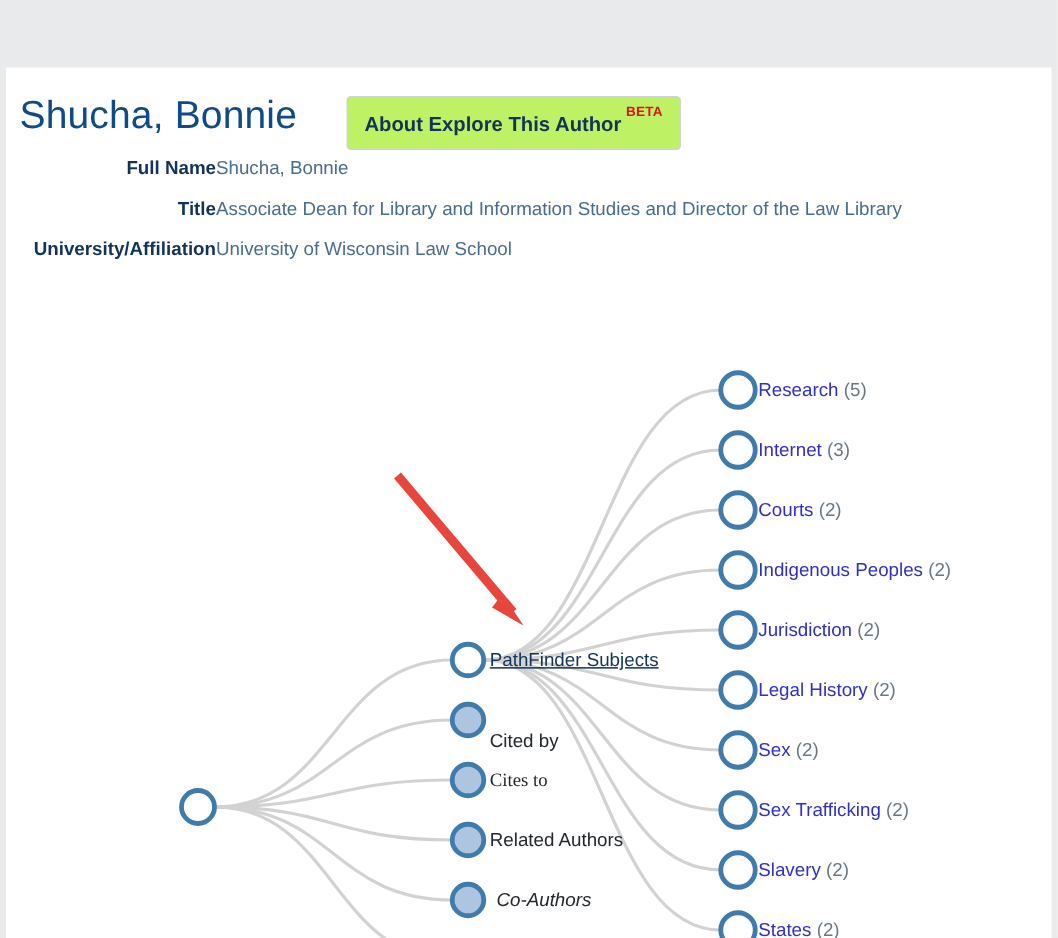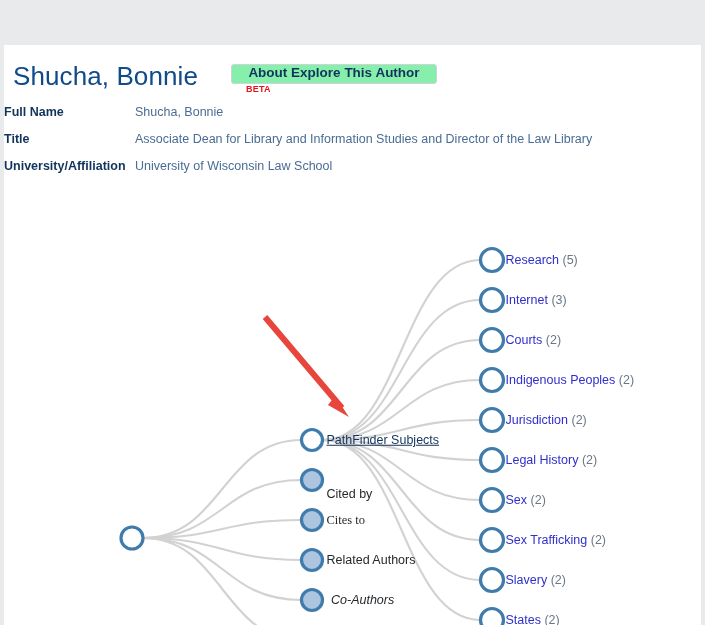--- a/index.html
+++ b/index.html
@@ -42,53 +42,53 @@
     font-weight: 400;
     color: #0f4a8a;
     letter-spacing: 0.1px;
     white-space: nowrap;
   }
   .about-button {
     position: absolute;
     left: 227px;
     top: 19px;
     min-width: 206px;
-    height: 20px;
+    height: 36px;
     box-sizing: border-box;
-    background: #86efac;
+    background: #bef264;
     border: 1px solid #cfd2d6;
     border-radius: 3px;
     padding: 0 11px;
     display: flex;
     align-items: center;
     cursor: pointer;
-    flex-direction: column;
   }
   .about-button-label {
     font-size: 13.5px;
     font-weight: bold;
     color: #12335c;
     white-space: nowrap;
   }
   .beta-badge {
     font-size: 9px;
     font-weight: bold;
     color: #e1121c;
     margin-left: 3px;
     align-self: flex-start;
     margin-top: 4px;
     letter-spacing: 0.2px;
   }
 
   
   .meta-list {
     position: absolute;
-    left: 0;
+    left: 9px;
     top: 60px;
     width: 680px;
+    text-align: right;
   }
   .meta-row {
     display: flex;
     align-items: baseline;
     height: 27px;
   }
   .meta-label {
     width: 131px;
     flex: 0 0 131px;
     font-size: 12.5px;

